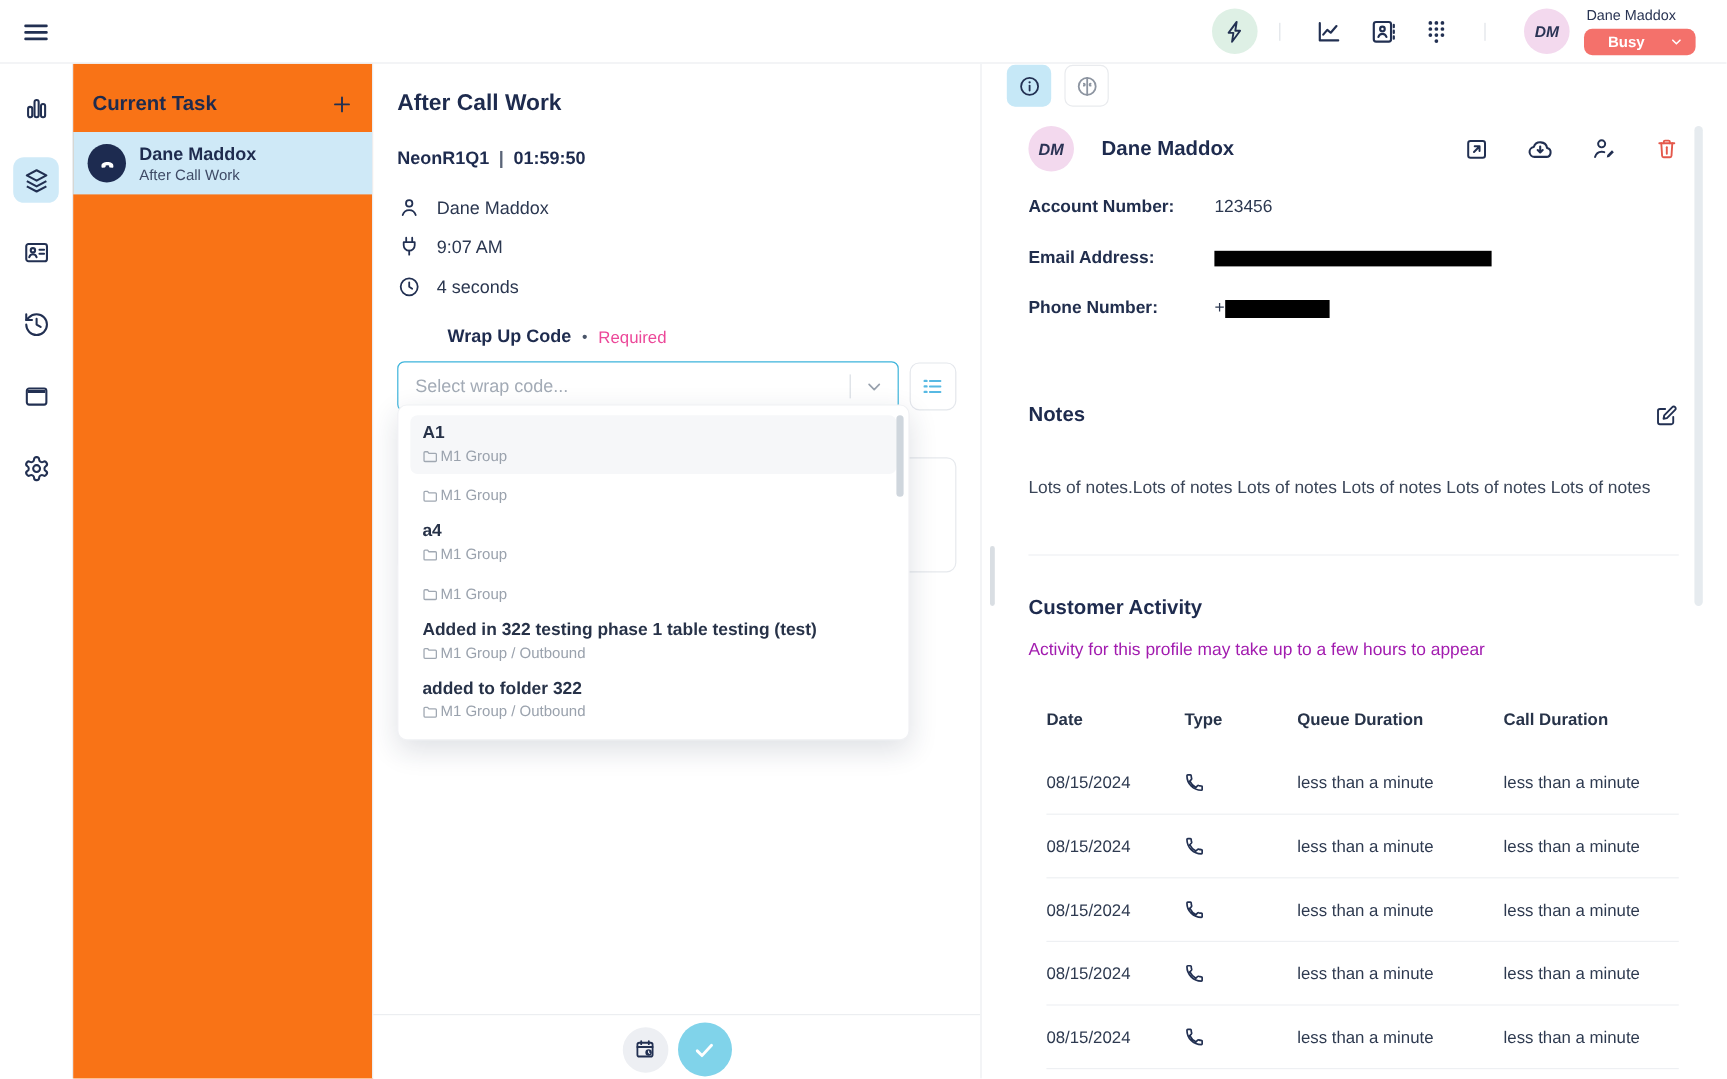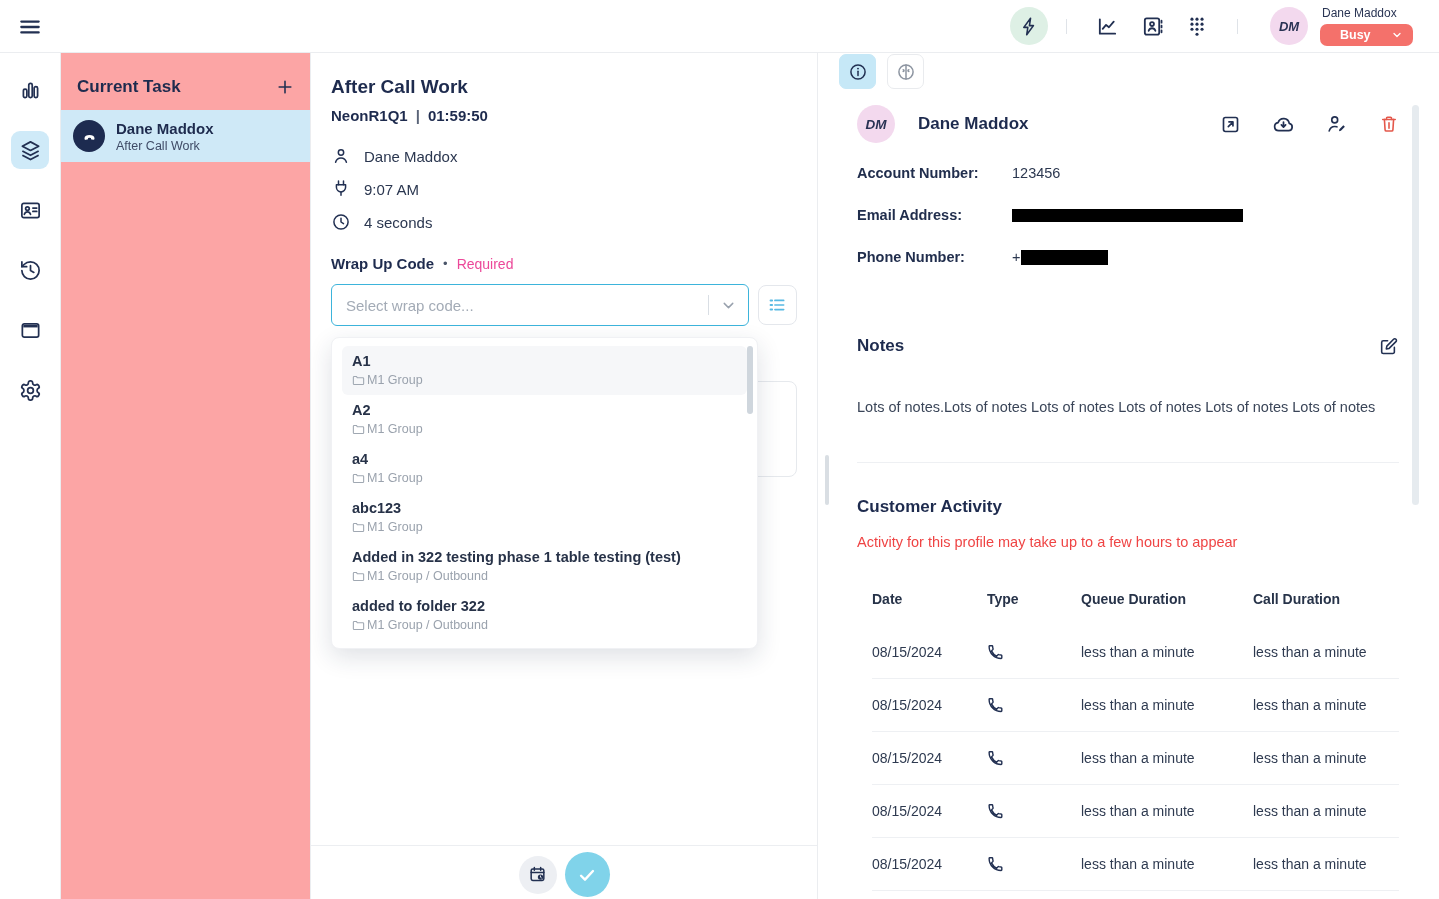--- a/index.html
+++ b/index.html
@@ -29,38 +29,38 @@
               justify-content:space-between; padding:0 10px 0 20px; cursor:pointer;
               font-family:inherit; }
 
   
   .rail { position:absolute; top:53px; left:0; width:61px; bottom:0; border-right:1px solid #ebedf0; background:#fff; }
   .rail-item { position:absolute; left:11px; width:38px; height:38px; border-radius:9px;
                display:flex; align-items:center; justify-content:center; cursor:pointer; }
   .rail-item.active { background:#cfeaf8; }
 
   
-  .tasks { position:absolute; top:53px; left:61px; width:250px; bottom:0; border-right:1px solid #ebedf0; background:#fca5a5; }
+  .tasks { position:absolute; top:53px; left:61px; width:250px; bottom:0; border-right:1px solid #ebedf0; background:#f97316; }
   .tasks-header { display:flex; align-items:center; justify-content:space-between; padding:24px 15px 0 16px; }
   .tasks-title { font-size:17px; font-weight:bold; color:#1e2b4e; }
   .task-item { position:absolute; top:57px; left:0; right:0; height:52px; background:#cfe9f7;
                display:flex; align-items:center; padding:0 12px; gap:11px; cursor:pointer; }
   .task-avatar { width:32px; height:32px; border-radius:50%; background:#1d2b50;
                  display:flex; align-items:center; justify-content:center; flex:none; }
   .task-name { font-size:15px; font-weight:bold; color:#1e2b4e; line-height:1.2; }
   .task-sub { font-size:12.5px; color:#3f4b66; margin-top:1px; }
 
   
   .main { position:absolute; top:53px; left:311px; width:506px; bottom:0; background:#fff; }
   .main-inner { padding:23px 20px 0 20px; }
   .main-title { font-size:19px; font-weight:800; color:#1e2b4e; }
-  .main-sub { margin-top:9px; font-size:15px; font-weight:bold; color:#1e2b4e; display:flex; gap:8px; }
+  .main-sub { margin-top:26px; font-size:15px; font-weight:bold; color:#1e2b4e; display:flex; gap:8px; }
   .detail-list { margin-top:22px; display:flex; flex-direction:column; gap:13px; }
   .detail-row { display:flex; align-items:center; gap:13px; font-size:15px; color:#2b3750; }
-  .wrap-label-row { margin-top:23px; display:flex; align-items:center; gap:9px; }
+  .wrap-label-row { margin-top:23px; display:flex; align-items:center; gap:9px;margin-left:42px; }
   .wrap-label { font-size:15px; font-weight:bold; color:#1e2b4e; }
   .wrap-dot { font-size:13px; color:#4a5569; }
   .wrap-required { font-size:14px; color:#ec4899; }
   .select-row { margin-top:12px; display:flex; align-items:center; }
   .wrap-select { width:425px; height:42px; border:1.5px solid #3db4db; border-radius:6px;
                  display:flex; align-items:center; background:#fff; cursor:text; }
   .wrap-input { flex:1; border:none; outline:none; height:100%; padding:0 8px 0 14px;
                 font-size:15px; color:#2b3750; font-family:inherit; background:transparent; }
   .wrap-input::placeholder { color:#a3abb6; }
   .sel-div { width:1px; height:20px; background:#d9dee4; }
@@ -110,21 +110,21 @@
   .redact { background:#000; display:inline-block; }
   .redact-email { width:231px; height:13px; }
   .redact-phone { width:87px; height:15px; margin-left:1px; }
   .r-notes-head { position:absolute; top:283px; left:39px; right:40px; display:flex;
                   align-items:flex-start; justify-content:space-between; }
   .sec-title { font-size:17px; font-weight:800; color:#1e2b4e; }
   .r-notes-text { position:absolute; top:344px; left:39px; right:40px; font-size:14.5px;
                   color:#3a4558; line-height:1.4; }
   .r-divider { position:absolute; top:409px; left:39px; right:40px; border-top:1px solid #eef0f3; }
   .r-activity-title { position:absolute; top:444px; left:39px; }
-  .r-activity-sub { position:absolute; top:481px; left:39px; font-size:14.5px; color:#ef4444; }
+  .r-activity-sub { position:absolute; top:481px; left:39px; font-size:14.5px; color:#a21caf; }
   .act-table { position:absolute; top:536px; left:54px; right:40px; }
   .t-row { display:grid; grid-template-columns:115px 94px 172px auto; align-items:center; }
   .t-head { height:20px; font-size:14px; font-weight:600; color:#273349; }
   .t-body { margin-top:17px; }
   .t-data { height:53px; border-bottom:1px solid #eef0f3; font-size:14px; color:#2e3a50; }
 
   
   .page-scrollbar { position:absolute; top:105px; right:20px; width:7px; height:400px;
                     background:#e6ebef; border-radius:4px; z-index:50; cursor:pointer; }
   .resize-handle { position:absolute; top:455px; left:825px; width:4px; height:50px;
@@ -355,21 +355,20 @@
         <div class="opt-group">
           <span>
               <svg width="13" height="13" viewBox="0 0 24 24" fill="none" stroke="#a0a8b2" stroke-width="2" stroke-linejoin="round">
                 <path d="M20 19.5H4a1.5 1.5 0 0 1-1.5-1.5V6A1.5 1.5 0 0 1 4 4.5h4l2 2.5h10A1.5 1.5 0 0 1 21.5 8.5V18a1.5 1.5 0 0 1-1.5 1.5z"></path>
               </svg>
             </span>
           <span>M1 Group</span>
         </div>
       </div>
       <div class="opt">
-        <div class="opt-title">A2</div>
         <div class="opt-group">
           <span>
               <svg width="13" height="13" viewBox="0 0 24 24" fill="none" stroke="#a0a8b2" stroke-width="2" stroke-linejoin="round">
                 <path d="M20 19.5H4a1.5 1.5 0 0 1-1.5-1.5V6A1.5 1.5 0 0 1 4 4.5h4l2 2.5h10A1.5 1.5 0 0 1 21.5 8.5V18a1.5 1.5 0 0 1-1.5 1.5z"></path>
               </svg>
             </span>
           <span>M1 Group</span>
         </div>
       </div>
       <div class="opt">
@@ -377,21 +376,20 @@
         <div class="opt-group">
           <span>
               <svg width="13" height="13" viewBox="0 0 24 24" fill="none" stroke="#a0a8b2" stroke-width="2" stroke-linejoin="round">
                 <path d="M20 19.5H4a1.5 1.5 0 0 1-1.5-1.5V6A1.5 1.5 0 0 1 4 4.5h4l2 2.5h10A1.5 1.5 0 0 1 21.5 8.5V18a1.5 1.5 0 0 1-1.5 1.5z"></path>
               </svg>
             </span>
           <span>M1 Group</span>
         </div>
       </div>
       <div class="opt">
-        <div class="opt-title">abc123</div>
         <div class="opt-group">
           <span>
               <svg width="13" height="13" viewBox="0 0 24 24" fill="none" stroke="#a0a8b2" stroke-width="2" stroke-linejoin="round">
                 <path d="M20 19.5H4a1.5 1.5 0 0 1-1.5-1.5V6A1.5 1.5 0 0 1 4 4.5h4l2 2.5h10A1.5 1.5 0 0 1 21.5 8.5V18a1.5 1.5 0 0 1-1.5 1.5z"></path>
               </svg>
             </span>
           <span>M1 Group</span>
         </div>
       </div>
       <div class="opt">

